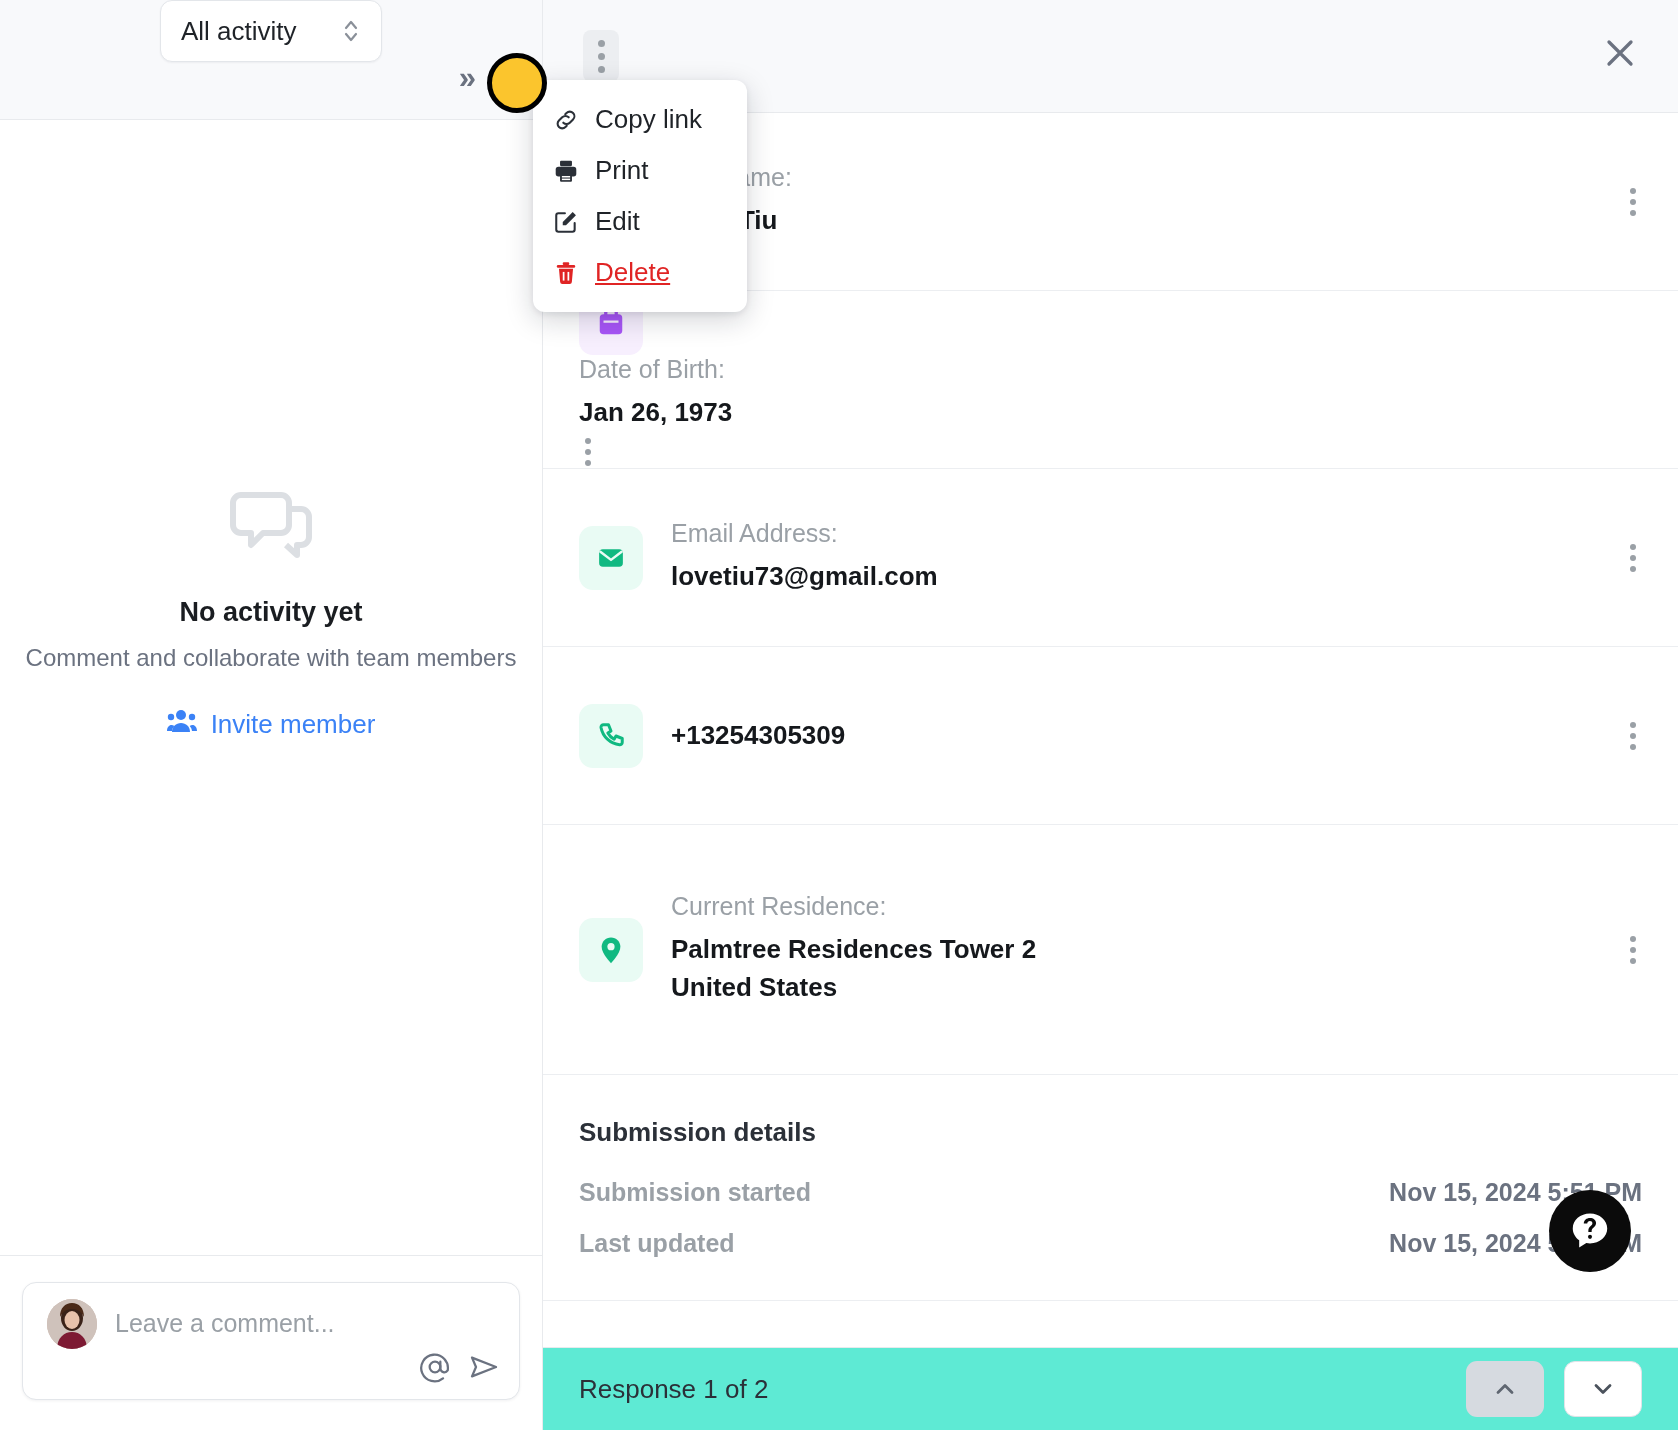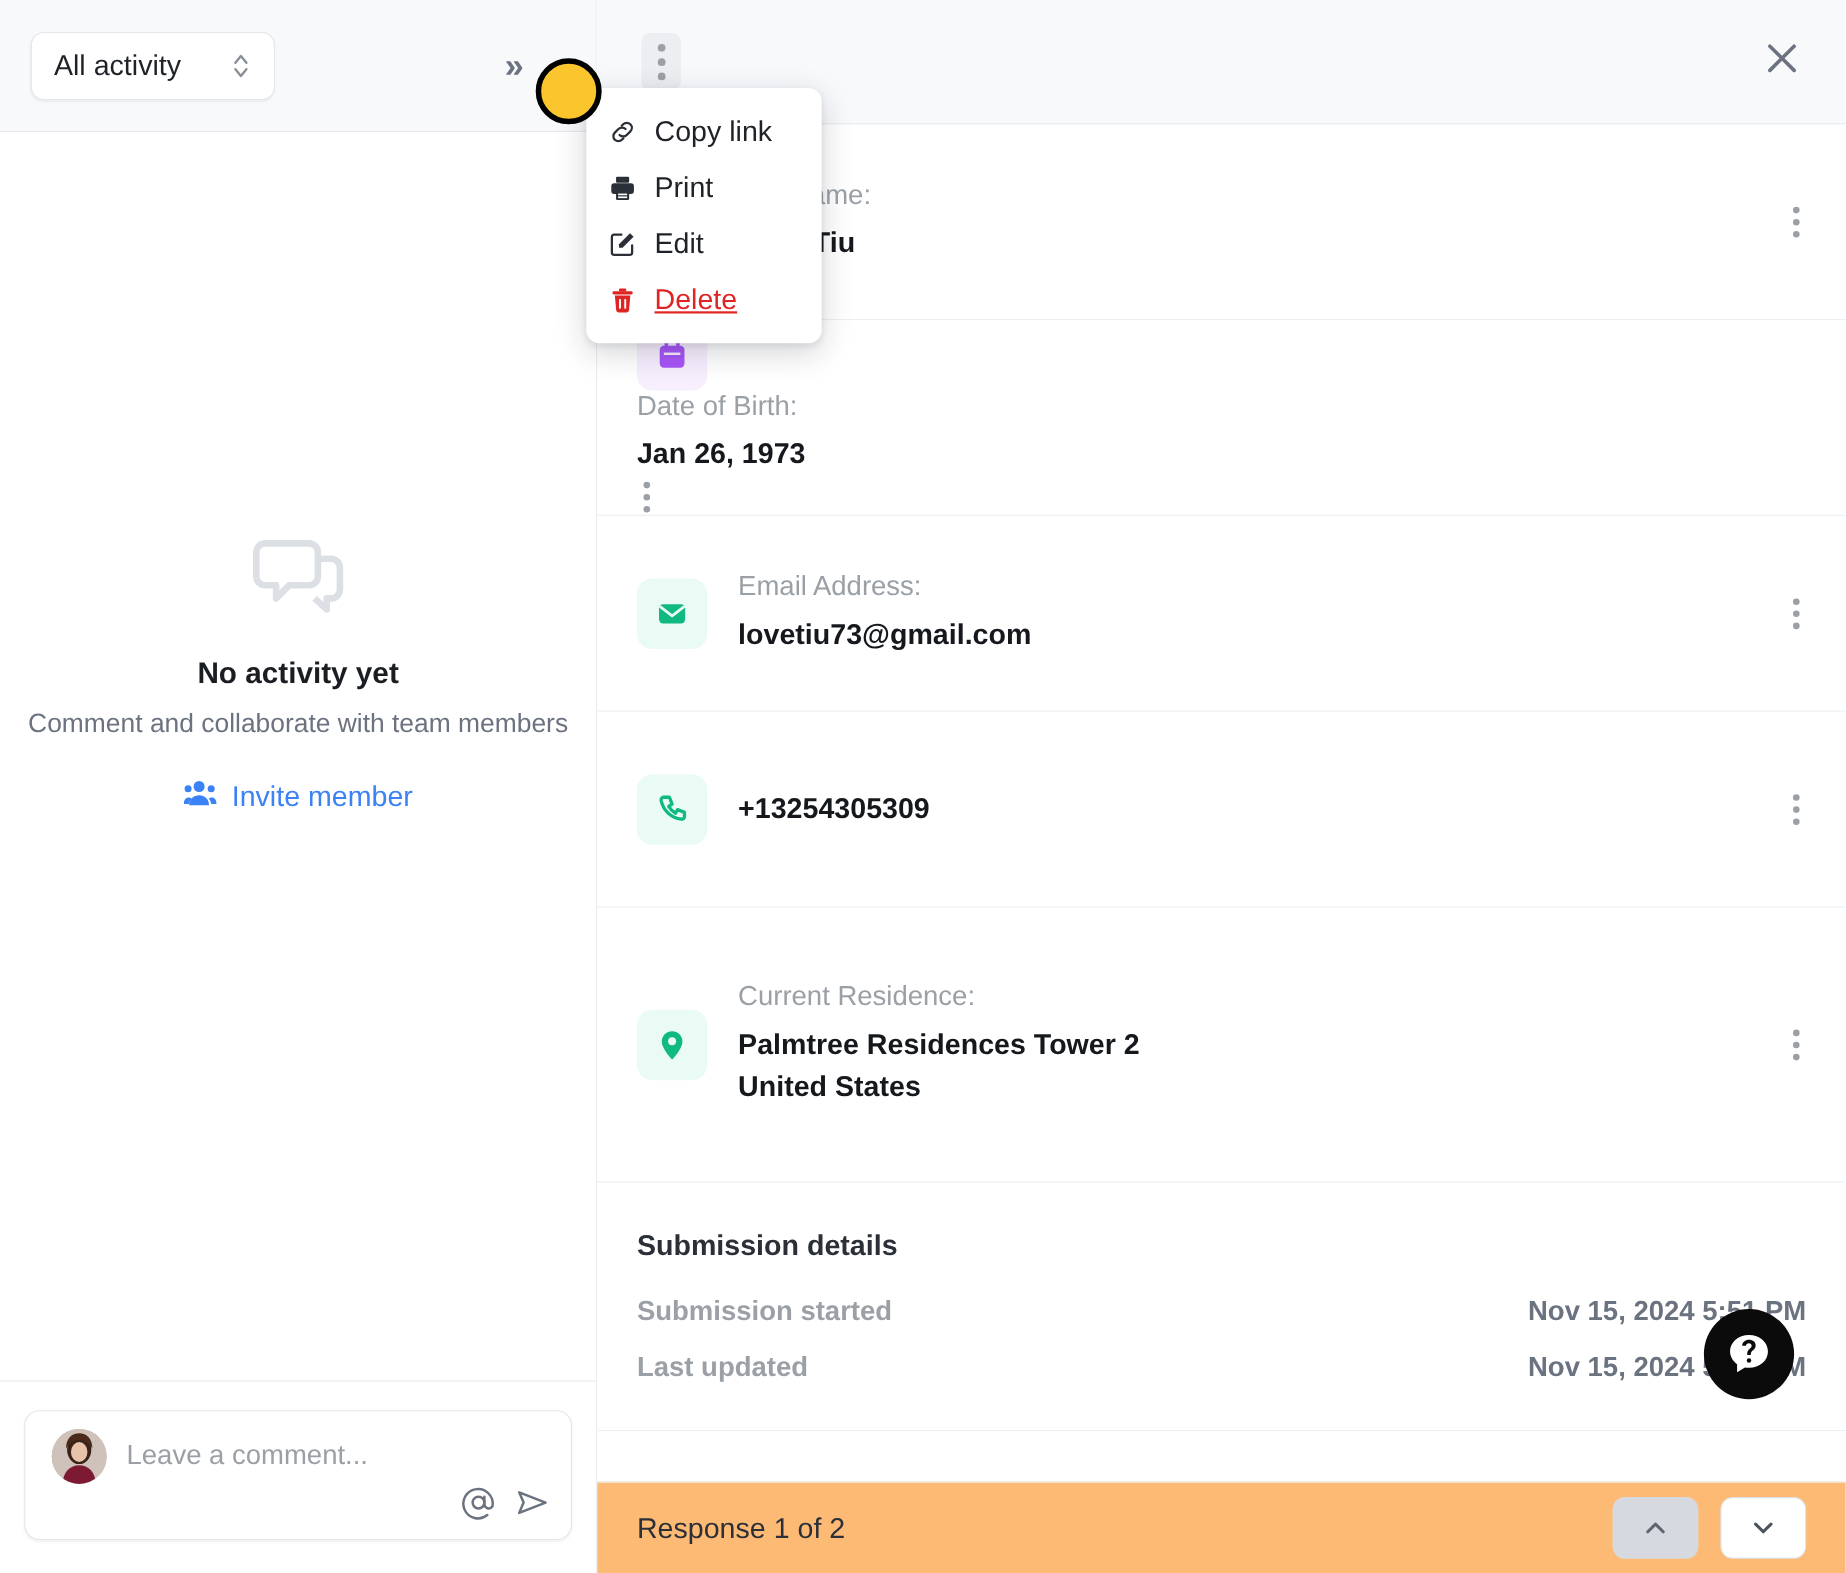--- a/index.html
+++ b/index.html
@@ -19,20 +19,21 @@
     display: flex; flex-direction: column;
     position: relative;
   }
   .left-header {
     height: 120px;
     background: #f8f9fb;
     border-bottom: 1px solid #e8eaed;
     display: flex; align-items: center;
     padding: 0 28px;
     flex-shrink: 0;
+    flex-direction: column;
   }
   .activity-select {
     width: 222px; height: 62px;
     background: #ffffff;
     border: 1px solid #e3e6ea;
     border-radius: 12px;
     display: flex; align-items: center; justify-content: space-between;
     padding: 0 20px;
     font-size: 26px; color: #1f2328;
     box-shadow: 0 1px 2px rgba(16,24,40,0.05);
@@ -157,21 +158,21 @@
   .sub-row {
     display: flex; justify-content: space-between;
     font-size: 25px; color: #9aa0a6;
     margin-bottom: 22px;
     font-weight: bold;
   }
   .sub-row .v { color: #6b7280; }
 
   .bottom-bar {
     height: 83px;
-    background: #fdba74;
+    background: #5eead4;
     border-top: 1px solid #e8eaed;
     display: flex; align-items: center; justify-content: space-between;
     padding: 0 36px;
     flex-shrink: 0;
   }
   .resp-count { font-size: 26px; color: #2b3038; }
   .nav-btns { display: flex; gap: 20px; }
   .nav-btn {
     width: 78px; height: 56px;
     border-radius: 11px;

